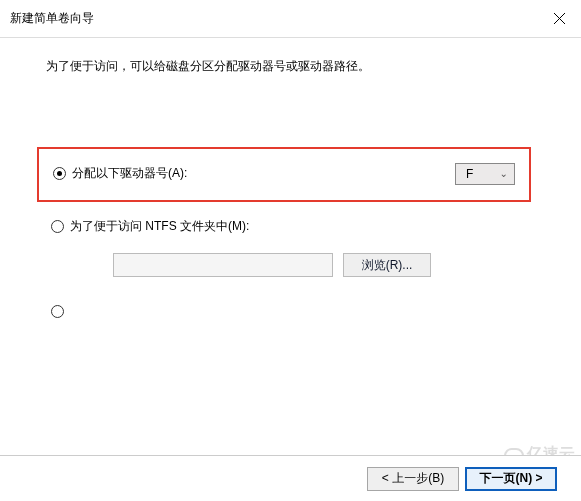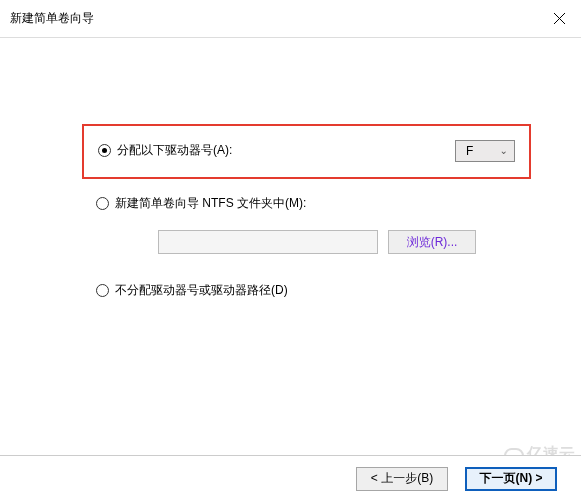--- a/index.html
+++ b/index.html
@@ -32,22 +32,21 @@
     justify-content: center;
     cursor: default;
   }
   .close-btn svg { width: 11px; height: 11px; }
   .header-area {
     padding: 14px 20px 8px 22px;
   }
   .header-title { font-weight: bold; font-size: 13px; }
   .header-desc { margin: 6px 0 0 24px; font-size: 12px; }
   .content {
-    padding: 64px 50px 0 50px;
-    margin-left: 32px;
+    padding: 64px 50px 0 37px;
   }
   .highlight-box {
     border: 2px solid #e43b2e;
     padding: 12px 14px 14px 14px;
     display: flex;
     align-items: center;
     justify-content: space-between;
     margin-bottom: 12px;
   }
   .radio-row {
@@ -97,36 +96,36 @@
     background: #f5f5f5;
     padding: 0 6px;
     font-size: 12px;
     color: #444;
   }
   .browse-btn {
     width: 88px;
     height: 24px;
     border: 1px solid #bbb;
     background: #efefef;
-    color: #6d28d9;
+    color: #0f172a;
     display: flex;
     align-items: center;
     justify-content: center;
     font-size: 12px;
   }
   .radio-row.third { margin-top: 24px; }
   .footer {
     position: absolute;
     left: 0; right: 0; bottom: 0;
     height: 46px;
     border-top: 1px solid #ccc;
     display: flex;
     align-items: center;
     justify-content: flex-end;
-    gap: 17px;
+    gap: 6px;
     padding: 0 24px;
     background: #fff;
   }
   .nav-btn {
     width: 92px;
     height: 24px;
     border: 1px solid #a6a6a6;
     background: #efefef;
     display: flex;
     align-items: center;
@@ -164,50 +163,50 @@
   <span class="title">新建简单卷向导</span>
   <div class="close-btn">
     <svg viewBox="0 0 11 11">
       <line x1="0" y1="0" x2="11" y2="11" stroke="#000" stroke-width="1"></line>
       <line x1="11" y1="0" x2="0" y2="11" stroke="#000" stroke-width="1"></line>
     </svg>
   </div>
 </div>
 
 <div class="header-area">
+  <div class="header-desc">为了便于访问，可以给磁盘分区分配驱动器号或驱动器路径。</div>
 </div>
 
 <div class="content">
 
   <div class="highlight-box">
     <div class="radio-row" style="padding-left:0">
       <span class="radio checked"></span>
       <span>分配以下驱动器号(A):</span>
     </div>
     <div class="drive-select">
       <span>F</span>
       <span class="chev">⌄</span>
     </div>
   </div>
 
   <div class="radio-row">
     <span class="radio"></span>
-    <span>新建简单卷向导 NTFS 文件夹中(M):</span>
+    <span>为了便于访问 NTFS 文件夹中(M):</span>
   </div>
 
   <div class="sub-row">
     <input class="path-input" type="text" disabled="" value="" style="">
     <div class="browse-btn">
       <span>浏览(R)...</span>
     </div>
   </div>
 
   <div class="radio-row third">
     <span class="radio"></span>
-    <span>不分配驱动器号或驱动器路径(D)</span>
   </div>
 
 </div>
 
 <div class="watermark">
   <span class="cloud"></span>
   <span>亿速云</span>
 </div>
 
 <div class="footer">

